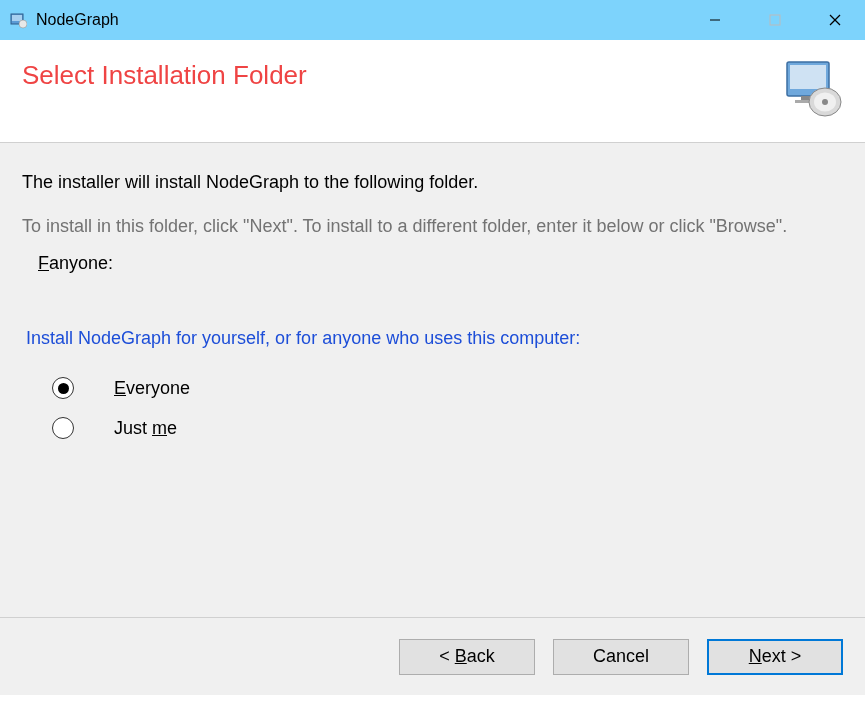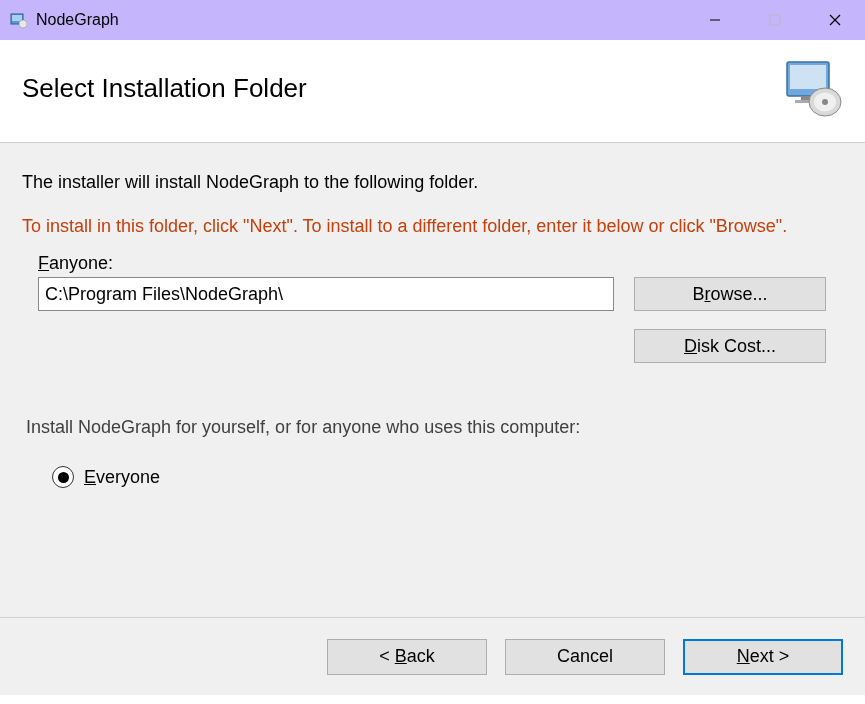--- a/index.html
+++ b/index.html
@@ -11,21 +11,21 @@
       font-family: 'Segoe UI', Tahoma, sans-serif;
       background: #ffffff;
       width: 865px;
       height: 704px;
       overflow: hidden;
     }
     .titlebar {
       height: 40px;
       display: flex;
       align-items: center;
-      background: #c4b5fd;
+      background: #7dd3fc;
       padding-left: 8px;
     }
     .titlebar-icon {
       width: 20px;
       height: 20px;
       margin-right: 8px;
       display: flex;
       align-items: center;
       justify-content: center;
     }
@@ -53,42 +53,41 @@
       padding: 20px 22px 24px 22px;
       display: flex;
       align-items: flex-start;
       justify-content: space-between;
       background: #ffffff;
       border-bottom: 1px solid #d0d0d0;
     }
     .header-title {
       font-size: 26px;
       font-weight: 400;
-      color: #000000;
-      margin-top: 13px;
+      color: #ef4444;
     }
     .header-icon {
       width: 60px;
       height: 58px;
       position: relative;
     }
     .content-section {
       background: #f0f0f0;
       padding: 26px 39px 22px 22px;
       height: 474px;
     }
     .description-text {
       font-size: 18px;
       color: #000;
       line-height: 1.45;
       margin-bottom: 18px;
     }
     .instruction-text {
       font-size: 18px;
-      color: #c2410c;
+      color: #737373;
       line-height: 1.45;
       margin-bottom: 14px;
     }
     .folder-group {
       margin-left: 16px;
     }
     .folder-label {
       font-size: 18px;
       color: #000;
       margin-bottom: 3px;
@@ -124,33 +123,34 @@
       border: 1px solid #adadad;
       font-size: 18px;
       font-family: inherit;
       cursor: pointer;
     }
     .side-button .underline {
       text-decoration: underline;
     }
     .install-for-text {
       font-size: 18px;
-      color: #404040;
+      color: #1d4ed8;
       margin-top: 54px;
       margin-bottom: 28px;
       margin-left: 4px;
     }
     .radio-group {
       margin-left: 30px;
     }
     .radio-item {
       display: flex;
       align-items: center;
       margin-bottom: 18px;
       cursor: pointer;
+      gap: 30px;
     }
     .radio-circle {
       width: 22px;
       height: 22px;
       border: 1.5px solid #333;
       border-radius: 50%;
       margin-right: 10px;
       display: flex;
       align-items: center;
       justify-content: center;
@@ -174,21 +174,21 @@
       background: #f0f0f0;
       border-top: 1px solid #d0d0d0;
       height: 78px;
       display: flex;
       align-items: center;
       justify-content: flex-end;
       padding-right: 22px;
       gap: 18px;
     }
     .footer-button {
-      width: 160px;
+      width: 136px;
       height: 36px;
       background: #e1e1e1;
       border: 1px solid #adadad;
       font-size: 18px;
       font-family: inherit;
       cursor: pointer;
     }
     .footer-button.primary {
       border: 2px solid #0078d7;
     }
@@ -242,36 +242,33 @@
     </svg>
   </div>
 </div>
 
 <div class="content-section">
   <div class="description-text">The installer will install NodeGraph to the following folder.</div>
   <div class="instruction-text">To install in this folder, click "Next". To install to a different folder, enter it below or click "Browse".</div>
 
   <div class="folder-group">
     <div class="folder-label"><span class="underline">F</span><span>anyone:</span></div>
-    <div class="folder-row">
-      <input type="text" class="folder-input" value="C:\Program Files\NodeGraph\" style="">
-      <div class="side-buttons">
-        <button class="side-button"><span>B</span><span class="underline">r</span><span>owse...</span></button>
-        <button class="side-button"><span class="underline">D</span><span>isk Cost...</span></button>
-      </div>
-    </div>
   </div>
 
   <div class="install-for-text">Install NodeGraph for yourself, or for anyone who uses this computer:</div>
 
   <div class="radio-group">
     <div class="radio-item">
       <div class="radio-circle selected"></div>
       <div class="radio-label"><span class="underline">E</span><span>veryone</span></div>
     </div>
+    <div class="radio-item">
+      <div class="radio-circle"></div>
+      <div class="radio-label"><span>Just </span><span class="underline">m</span><span>e</span></div>
+    </div>
   </div>
 </div>
 
 <div class="footer-section">
   <button class="footer-button"><span>&lt; </span><span class="underline">B</span><span>ack</span></button>
   <button class="footer-button">Cancel</button>
   <button class="footer-button primary"><span class="underline">N</span><span>ext &gt;</span></button>
 </div>
 
 </body></html>

